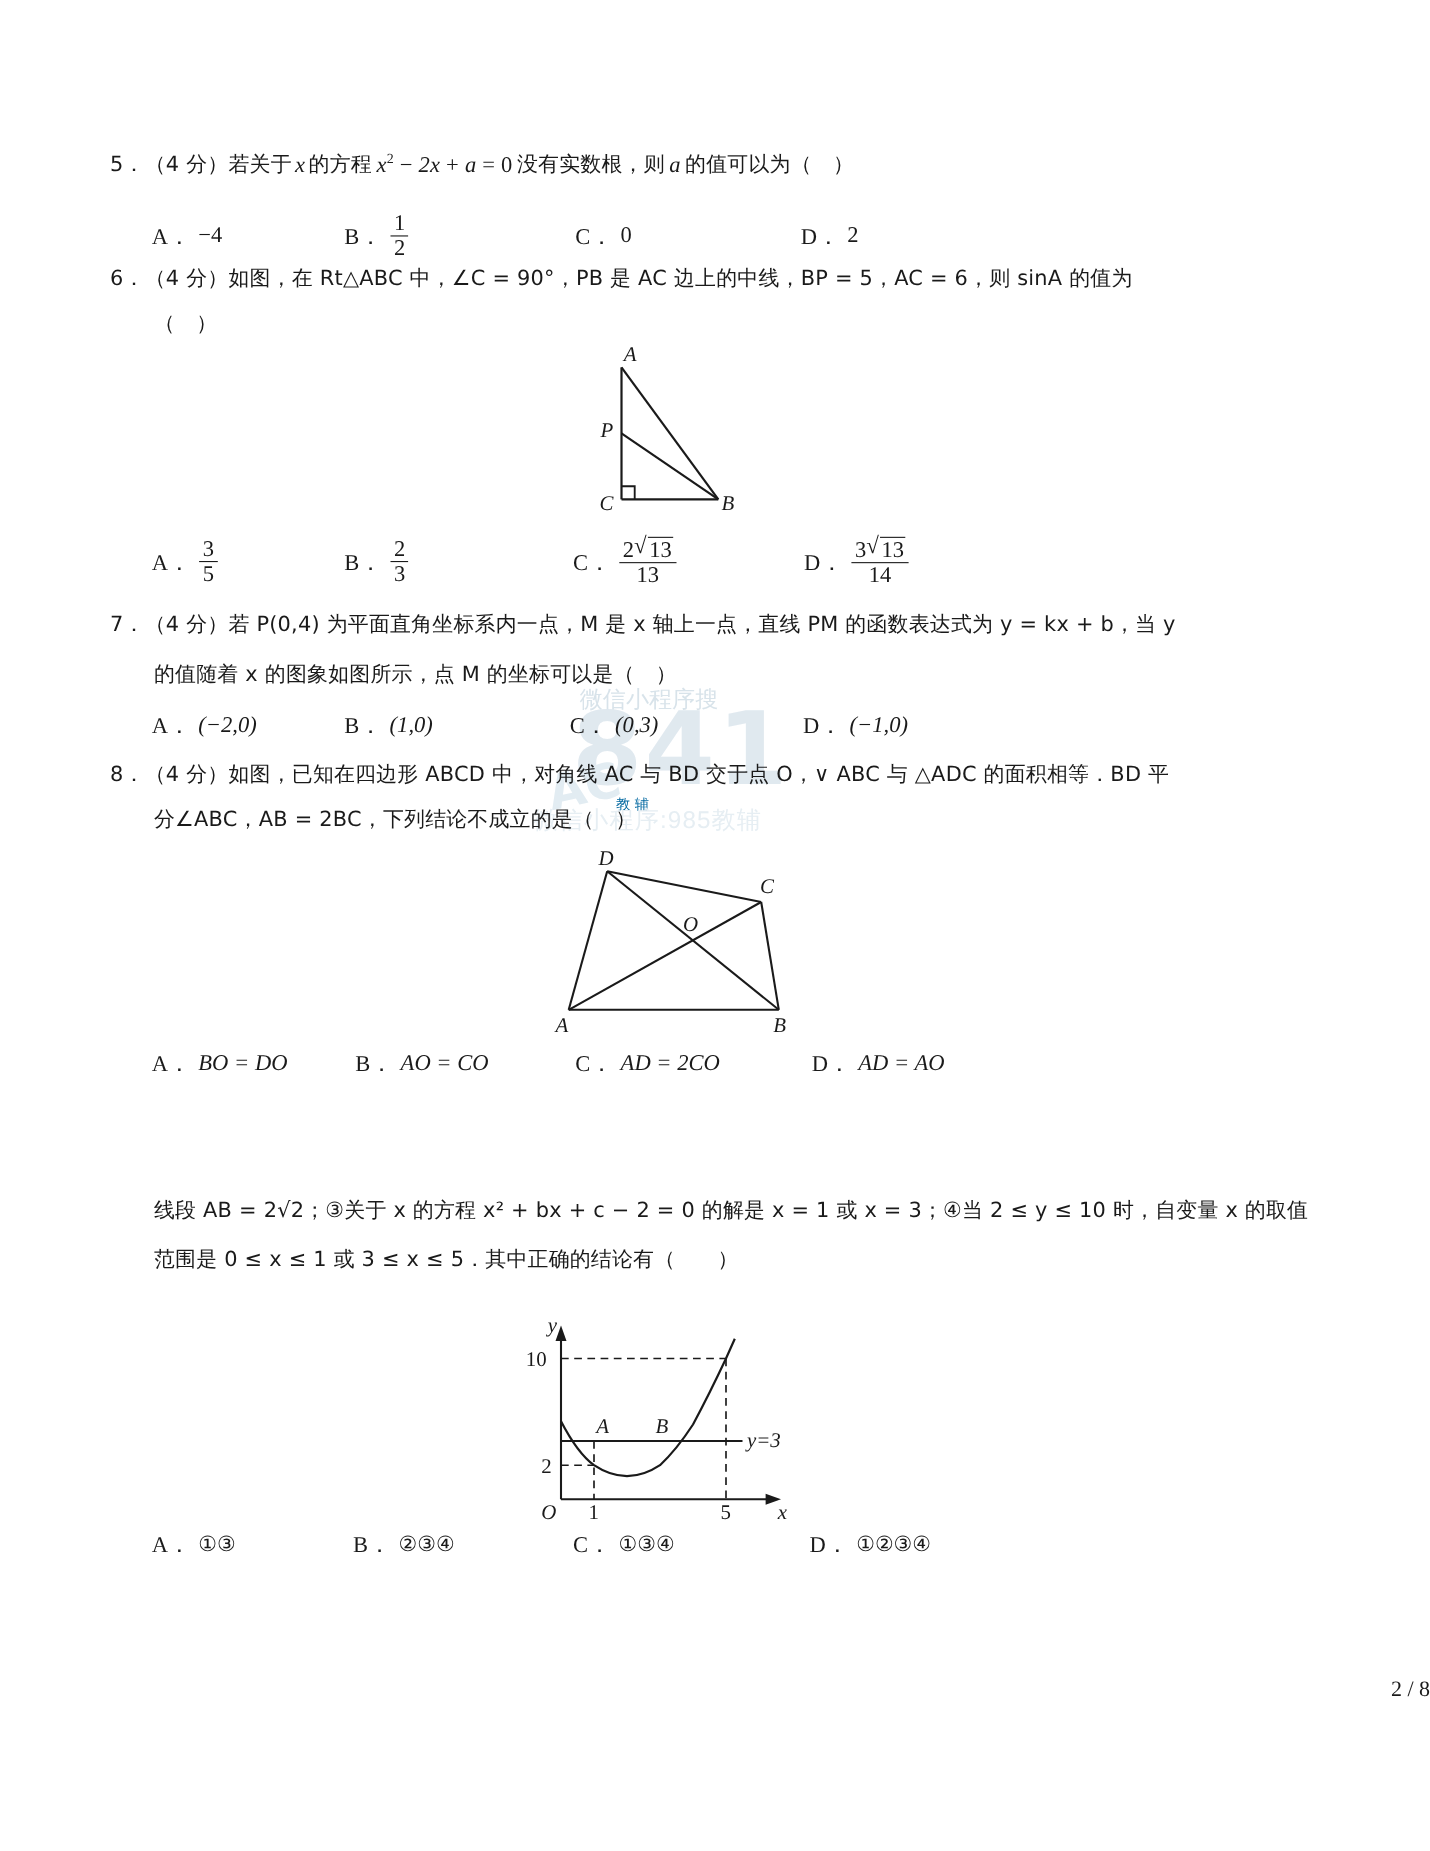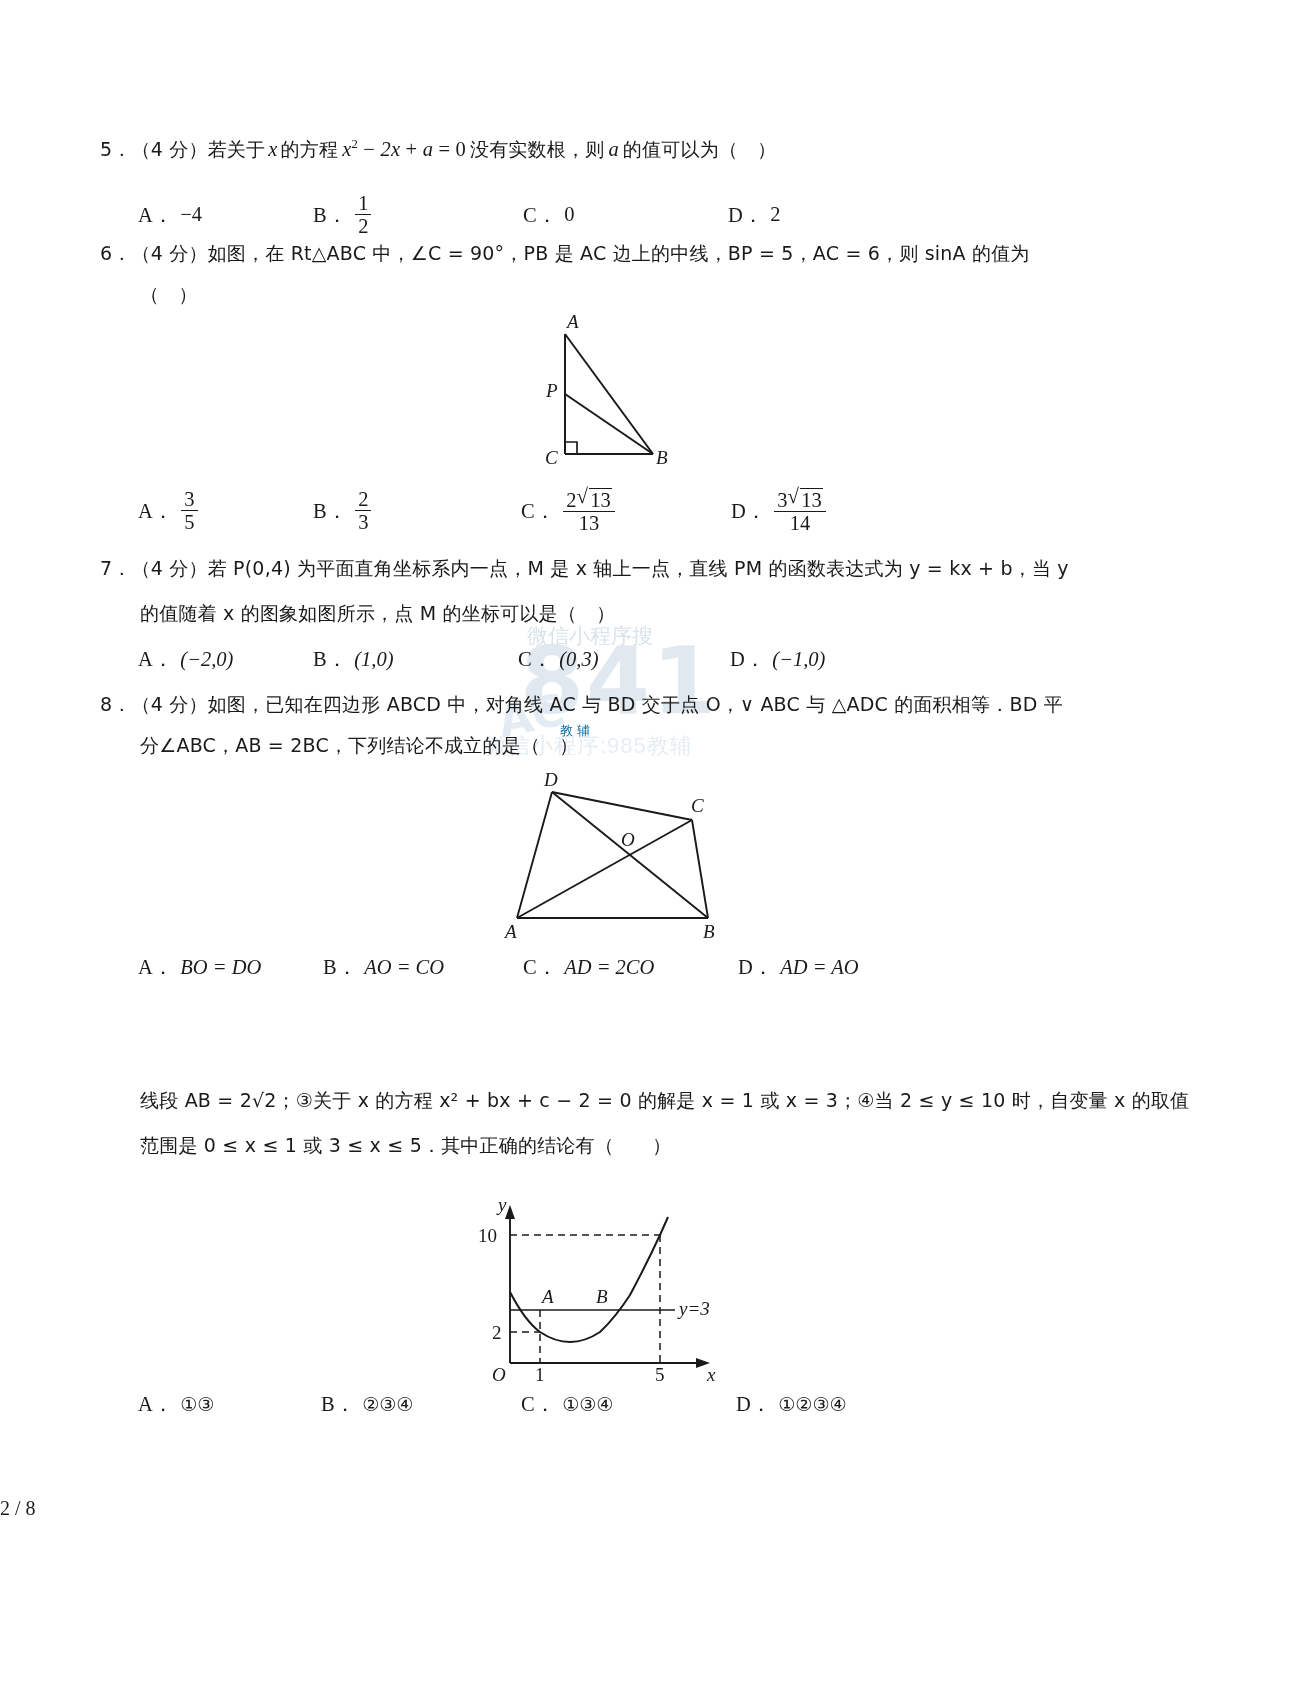--- a/index.html
+++ b/index.html
@@ -137,23 +137,24 @@
     font-size: 34px;
     color: #e2ecf2;
     transform: rotate(-12deg);
     font-weight: bold;
   }
 
   
   .footer {
     position: absolute;
     width: 100%;
-    text-align: left;
+    text-align: right;
     font-size: 20px;
     font-family: "Liberation Serif", serif;
+    margin-top: 28px;
   }
 </style>
 </head>
 <body>
 
 <div class="page">
 
   <div class="wm wm-sm" style="left:527px; top:622px;">微信小程序搜</div>
   <div class="wm wm-big" style="left:520px; top:628px;">841</div>
   <div class="wm wm-tiny" style="left:560px; top:722px;">教辅</div>

